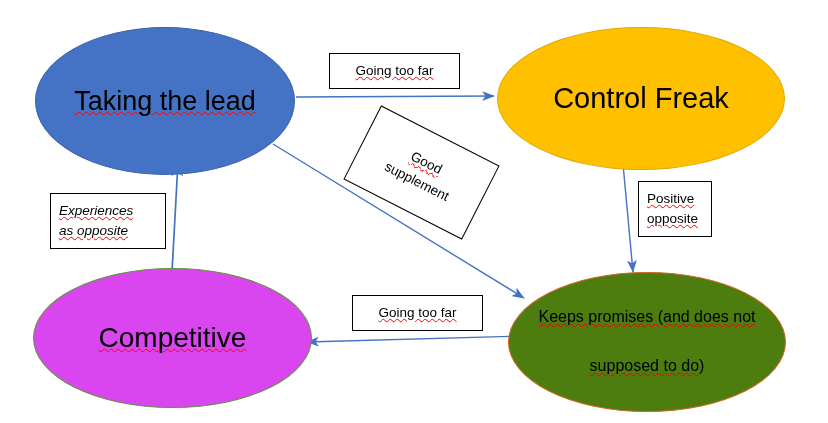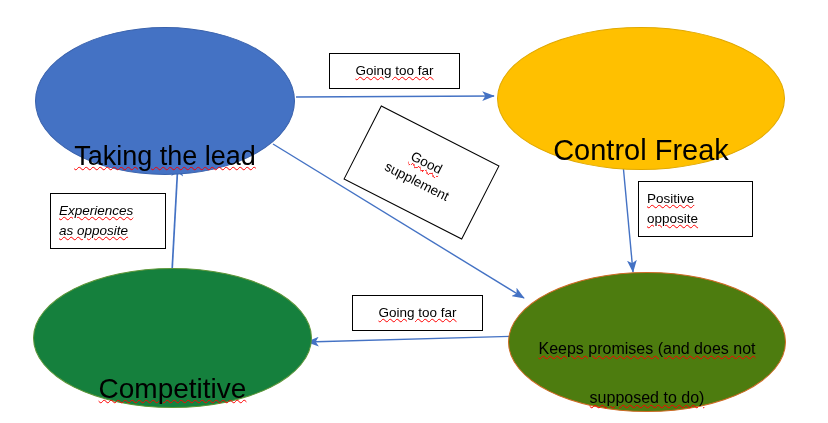--- a/index.html
+++ b/index.html
@@ -19,21 +19,21 @@
     position: absolute;
     left: 0;
     top: 0;
     width: 828px;
     height: 423px;
     pointer-events: none;
   }
   .node {
     position: absolute;
     display: flex;
-    align-items: flex-end;
+    align-items: center;
     justify-content: center;
     border-radius: 50%;
     box-sizing: border-box;
     text-align: center;
     color: #000000;
     line-height: 1.28;
   }
   .node-text {
     display: block;
     padding: 0 8px;
@@ -55,21 +55,21 @@
     font-size: 27px;
   }
   #node-control-freak {
     left: 497px; top: 27px; width: 288px; height: 143px;
     background: #FFC000;
     border: 1.5px solid #E0A800;
     font-size: 29px;
   }
   #node-competitive {
     left: 33px; top: 268px; width: 279px; height: 140px;
-    background: #15803d;
+    background: #d946ef;
     border: 1.5px solid #5E9639;
     font-size: 28px;
   }
   #node-keeps-promises {
     left: 508px; top: 272px; width: 278px; height: 140px;
     background: #4d7c0f;
     border: 1.5px solid #CE6A24;
     font-size: 16px;
   }
   #node-keeps-promises .node-text { padding: 0 12px; line-height: 1.55; }
@@ -94,21 +94,21 @@
   #label-going-too-far-bottom {
     left: 352px; top: 295px; width: 131px; height: 36px;
     justify-content: center;
   }
   #label-experiences-as-difficult {
     left: 50px; top: 193px; width: 116px; height: 56px;
     justify-content: flex-start;
     font-style: italic;
   }
   #label-positive-opposite {
-    left: 638px; top: 181px; width: 115px; height: 56px;
+    left: 638px; top: 181px; width: 74px; height: 56px;
     justify-content: flex-start;
   }
   #label-good-supplement {
     left: 355px; top: 131px; width: 133px; height: 83px;
     transform: rotate(27deg);
     transform-origin: center center;
     justify-content: center;
     text-align: center;
   }
   #label-good-supplement .lb-text { width: 100%; line-height: 1.5; }

